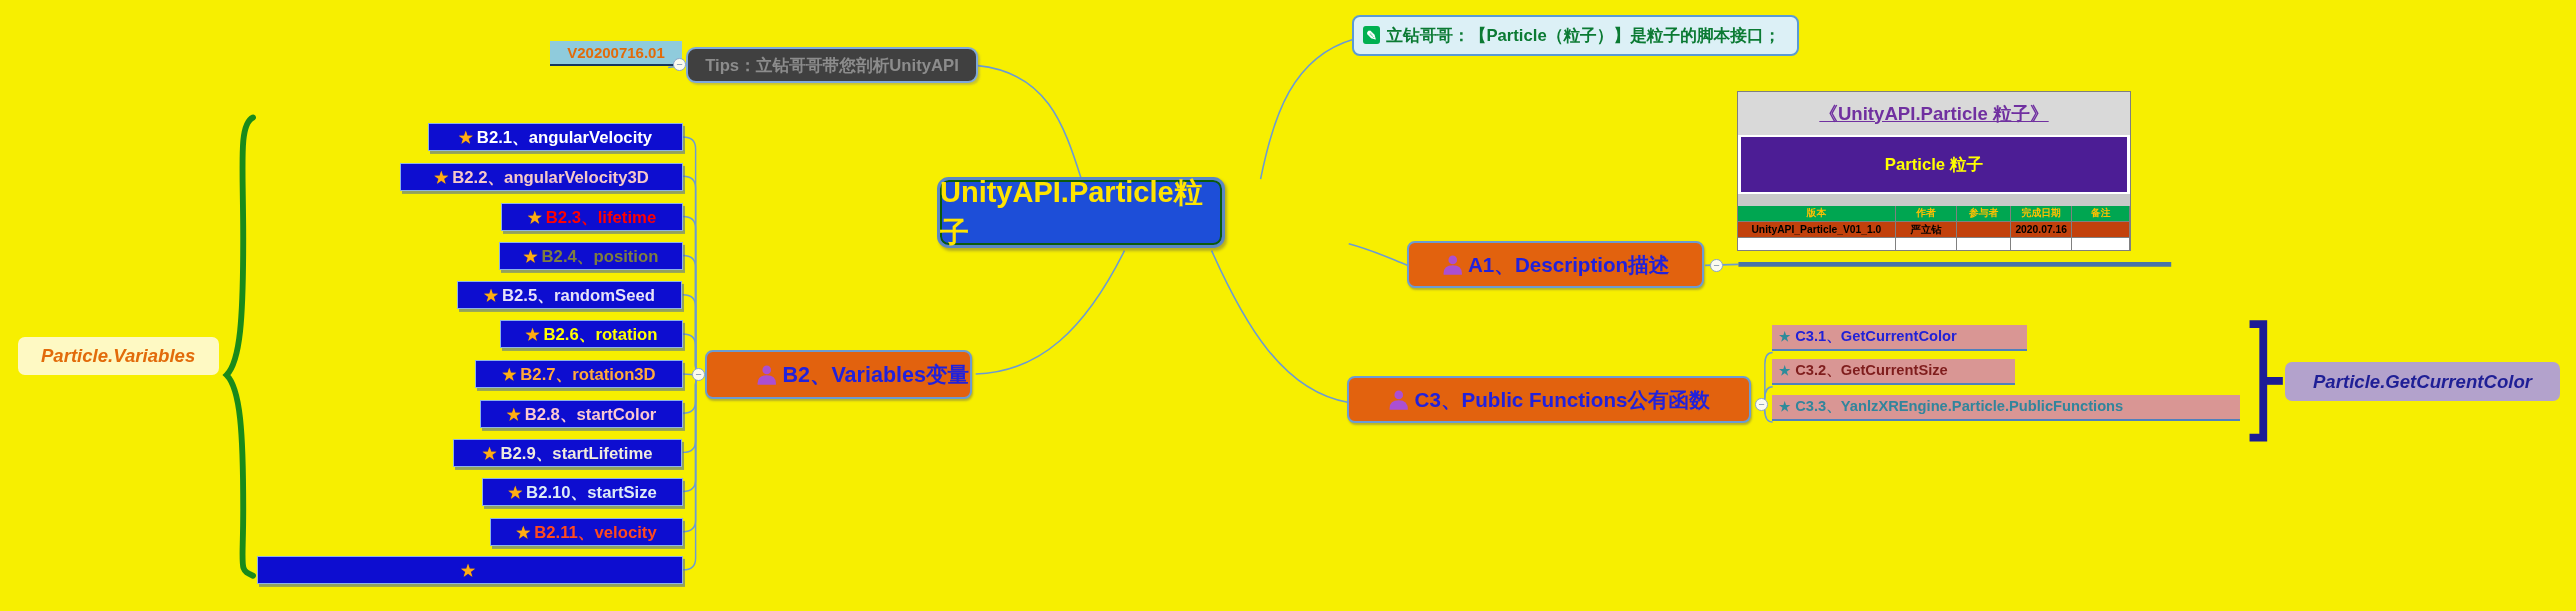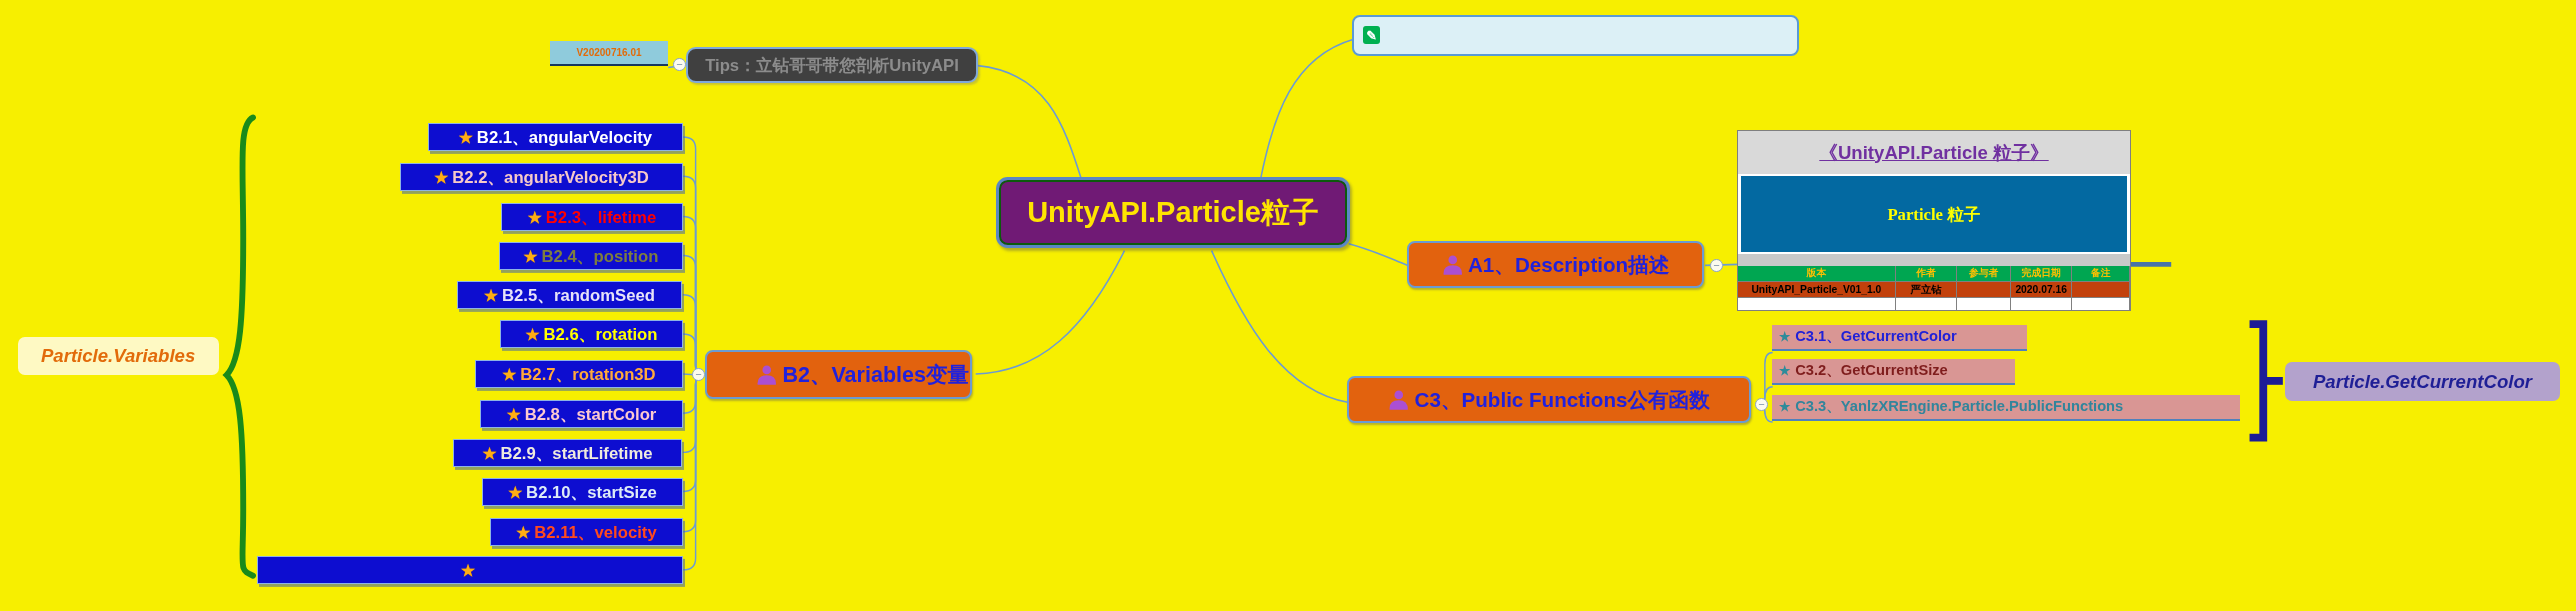--- a/index.html
+++ b/index.html
@@ -1,31 +1,31 @@
 <!DOCTYPE html>
 <html><head>
 <meta charset="utf-8">
 <style>
   html,body{margin:0;padding:0;background:#F7EF00;}
   .canvas{position:relative;width:2576px;height:611px;background:#F7EF00;overflow:hidden;
           font-family:"Liberation Sans",sans-serif;}
   svg.links{position:absolute;left:0;top:0;z-index:1;}
   .node{position:absolute;z-index:2;box-sizing:border-box;display:flex;align-items:center;justify-content:center;}
 
-  .badge{left:550px;top:41px;width:118px;height:24.5px;background:#8FCBDC;color:#E26B0A;
-         font-size:10px;font-weight:bold;border-bottom:2.9px solid #17375E;}
+  .badge{left:550px;top:41px;width:132px;height:24.5px;background:#8FCBDC;color:#E26B0A;
+         font-size:15px;font-weight:bold;border-bottom:2.9px solid #17375E;}
   .tips{left:686px;top:47px;width:292px;height:36px;background:#404040;border:2px solid #7FA8D9;
         border-radius:9.8px;color:#8C8C8C;font-size:16.7px;font-weight:bold;
         box-shadow:2px 2px 2px rgba(120,120,120,.35);}
   .note{left:1352px;top:14.7px;width:447px;height:41px;background:#DCF0F6;border:2px solid #5B9BD5;
         border-radius:7.8px;color:#0B7A33;font-size:16.7px;font-weight:bold;justify-content:flex-start;
         padding-left:8.8px;gap:5.9px;}
   .pencil{width:17.6px;height:17.6px;background:#00B050;border-radius:2.9px;color:#fff;font-size:12.7px;
           display:flex;align-items:center;justify-content:center;flex:0 0 auto;}
-  .center-node{left:996px;top:177px;width:354px;height:71px;background:#701a75;border:3.9px solid #5B87C5;
+  .center-node{left:937px;top:177px;width:288px;height:71px;background:#1d4ed8;border:3.9px solid #5B87C5;
         border-radius:11.8px;color:#FFE400;font-size:29px;font-weight:bold;
         box-shadow:2px 2.9px 2.9px rgba(80,80,80,.4), inset 0 0 0 2px #0C5A0C;}
   .onode{background:#E2620E;border:2px solid #6C9BD2;border-radius:7.8px;color:#2121DC;font-weight:bold;
          gap:4.9px;box-shadow:1px 2px 2px rgba(90,90,90,.4);}
   .a1{left:1407px;top:241px;width:297px;height:47px;font-size:20.6px;}
   .b2{left:705px;top:350px;width:267px;height:49px;font-size:21.5px;padding-left:48px;}
   .c3{left:1347px;top:376px;width:404px;height:47px;font-size:20.6px;}
   .person{width:21.5px;height:21.5px;flex:0 0 auto;}
 
   .pf-label{left:2285px;top:362px;width:275px;height:39px;background:#B3A2CC;border-radius:6.9px;
@@ -40,25 +40,25 @@
   .citem{position:absolute;z-index:2;box-sizing:border-box;height:25.5px;background:#D99694;
          border-bottom:2.9px solid #4F81BD;display:flex;align-items:center;padding-left:6.9px;
          font-size:14.7px;font-weight:bold;}
   .citem .star{color:#2E8B9A;font-size:12.7px;margin-right:4.9px;}
 
   .collapse{position:absolute;z-index:3;width:12.7px;height:12.7px;border-radius:50%;background:#FCFBEF;
             border:1px solid #8AA5C8;color:#7A8FA8;font-size:10.8px;line-height:10.8px;text-align:center;
             box-sizing:border-box;}
 
   .dtable{position:absolute;z-index:2;left:1737px;top:91px;width:394px;background:#fff;
-          border:1px solid #7F7F7F;box-sizing:border-box;margin-top:39px;}
+          border:1px solid #7F7F7F;box-sizing:border-box;}
   .t-title{height:43px;background:#D9D9D9;display:flex;align-items:center;justify-content:center;
            color:#7030A0;font-size:18.6px;font-weight:bold;text-decoration:underline;}
-  .t-banner{height:76px;margin:2px 2.9px 0;background:#0369a1;display:flex;align-items:center;
-            justify-content:center;color:#FFFF00;font-size:16.7px;font-weight:bold;font-family:Liberation Serif, serif;}
+  .t-banner{height:55px;margin:2px 2.9px 0;background:#4c1d95;display:flex;align-items:center;
+            justify-content:center;color:#FFFF00;font-size:16.7px;font-weight:bold;}
   .t-gap{height:11.8px;background:#C9C9C9;margin-top:2px;}
   .t-row{display:flex;align-items:center;}
   .t-cell{box-sizing:border-box;border-right:1px solid #808080;border-top:1px solid #808080;
           display:flex;align-items:center;justify-content:center;overflow:hidden;white-space:nowrap;}
   .t-head .t-cell{background:#00A651;color:#FFC000;font-size:9.8px;font-weight:bold;height:15.7px;border-top:none;}
   .t-data .t-cell{background:#c2410c;color:#000;font-size:10.3px;font-weight:bold;height:15.7px;}
   .t-empty .t-cell{background:#fff;height:12.7px;}
 </style>
 </head>
 <body>
@@ -99,20 +99,21 @@
         <path d="M 1810,431 Q 1802,431 1802,419 L 1802,423 Q 1802,413 1799,413"></path>
       </g>
   </svg>
 
   <div class="node badge">V20200716.01</div>
 
   <div class="node tips">Tips：立钻哥哥带您剖析UnityAPI</div>
 
   <div class="node note">
     <span class="pencil">✎</span>
+    <span>立钻哥哥：【Particle（粒子）】是粒子的脚本接口；</span>
   </div>
 
   <div class="node center-node">UnityAPI.Particle粒子</div>
 
   <div class="node onode a1">
     <svg class="person" viewBox="0 0 20 20">
       <g fill="#AB4FD2">
           <circle cx="10" cy="5.5" r="4"></circle>
           <path d="M1.5,18 Q1.5,10.5 10,10.5 Q18.5,10.5 18.5,18 L18.5,19.2 L1.5,19.2 Z"></path>
         </g>

